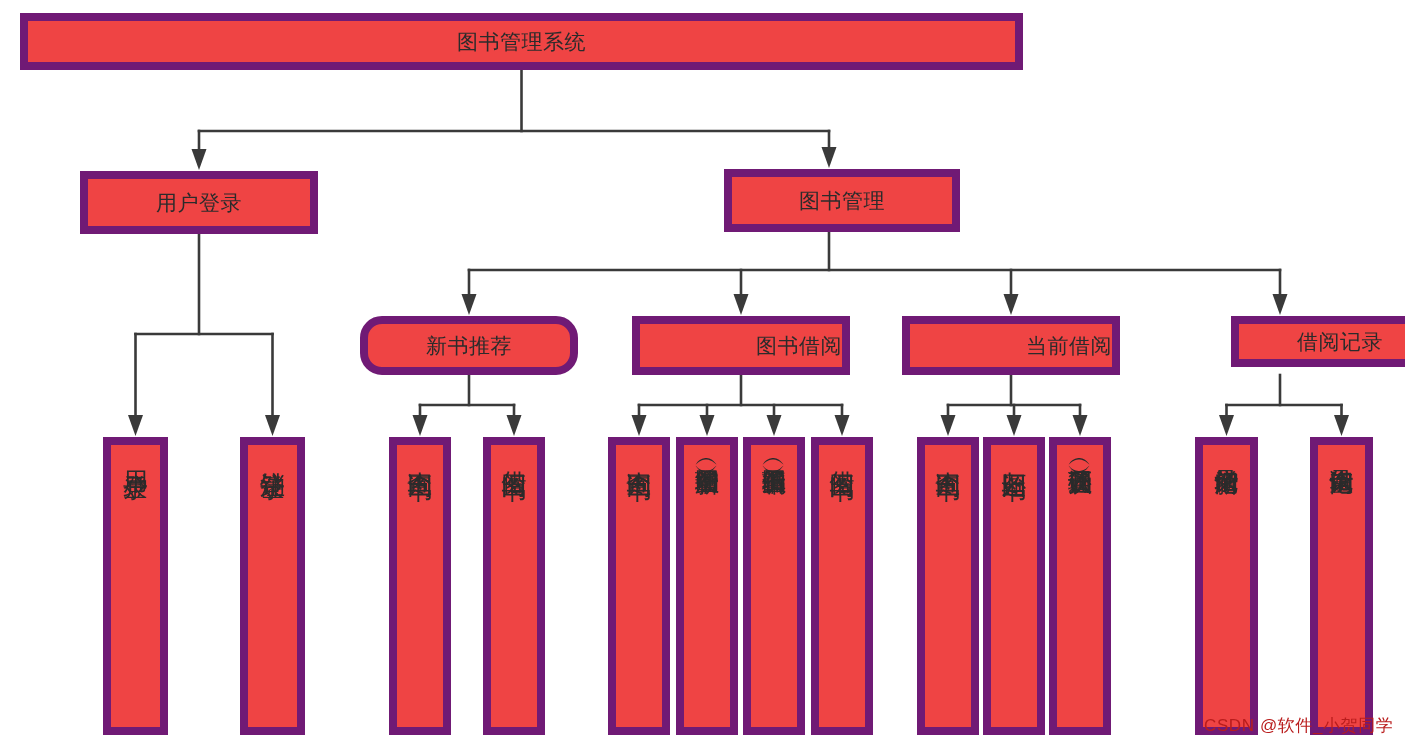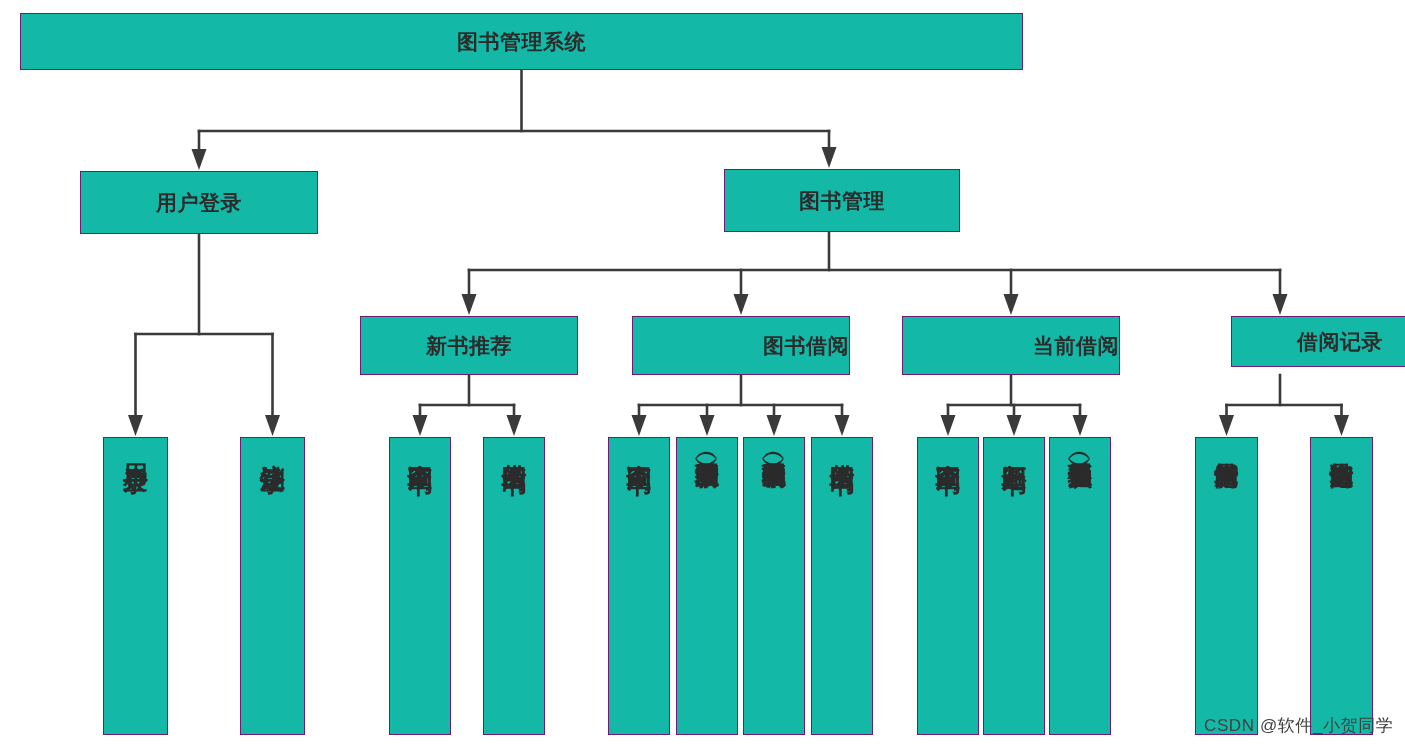--- a/index.html
+++ b/index.html
@@ -21,26 +21,25 @@
     position: absolute;
     left: 0;
     top: 0;
     width: 1405px;
     height: 747px;
     pointer-events: none;
   }
   .node {
     position: absolute;
     box-sizing: border-box;
-    background: #14b8a6;
-    border: 1px solid #701a75;
+    background: #ef4444;
+    border: 8px solid #701a75;
     display: flex;
     align-items: center;
     justify-content: center;
-    font-weight: bold;
   }
   .node .node-label {
     color: #2b2b2b;
     line-height: 1.12;
     text-align: center;
     white-space: pre;
   }
   .node.horiz .node-label {
     font-size: 21px;
     letter-spacing: 0.5px;
@@ -133,21 +132,21 @@
   <div id="nodes-layer">
       <div class="node horiz" style="left: 20px; top: 13px; width: 1003px; height: 57px;">
         <span class="node-label">图书管理系统</span>
       </div>
       <div class="node horiz" style="left: 80px; top: 171px; width: 238px; height: 63px;">
         <span class="node-label">用户登录</span>
       </div>
       <div class="node horiz" style="left: 711px; top: 169px; width: 236px; height: 63px; margin-left: 13px;">
         <span class="node-label">图书管理</span>
       </div>
-      <div class="node horiz" style="left: 360px; top: 316px; width: 218px; height: 59px;">
+      <div class="node horiz" style="left: 360px; top: 316px; width: 218px; height: 59px; border-radius: 22px;">
         <span class="node-label">新书推荐</span>
       </div>
       <div class="node horiz" style="left: 632px; top: 316px; width: 218px; height: 59px; justify-content: flex-end;">
         <span class="node-label">图书借阅</span>
       </div>
       <div class="node horiz" style="left: 902px; top: 316px; width: 218px; height: 59px; justify-content: flex-end;">
         <span class="node-label">当前借阅</span>
       </div>
       <div class="node horiz" style="left: 1231px; top: 316px; width: 218px; height: 51px;">
         <span class="node-label">借阅记录</span>
@@ -185,14 +184,14 @@
       <div class="node vert small" style="left: 1049px; top: 437px; width: 62px; height: 298px;">
         <span class="node-label">确认归还（管理员）</span>
       </div>
       <div class="node vert small" style="left: 1195px; top: 437px; width: 63px; height: 298px;">
         <span class="node-label">新增借阅记录</span>
       </div>
       <div class="node vert small" style="left: 1310px; top: 437px; width: 63px; height: 298px;">
         <span class="node-label">查询借阅记录</span>
       </div>
     </div>
-  <div class="watermark" style="left: 1204px; top: 714px; color: #404040;">CSDN @软件_小贺同学</div>
+  <div class="watermark" style="left: 1204px; top: 714px; color: #b91c1c;">CSDN @软件_小贺同学</div>
 </div>
 
 </body></html>

